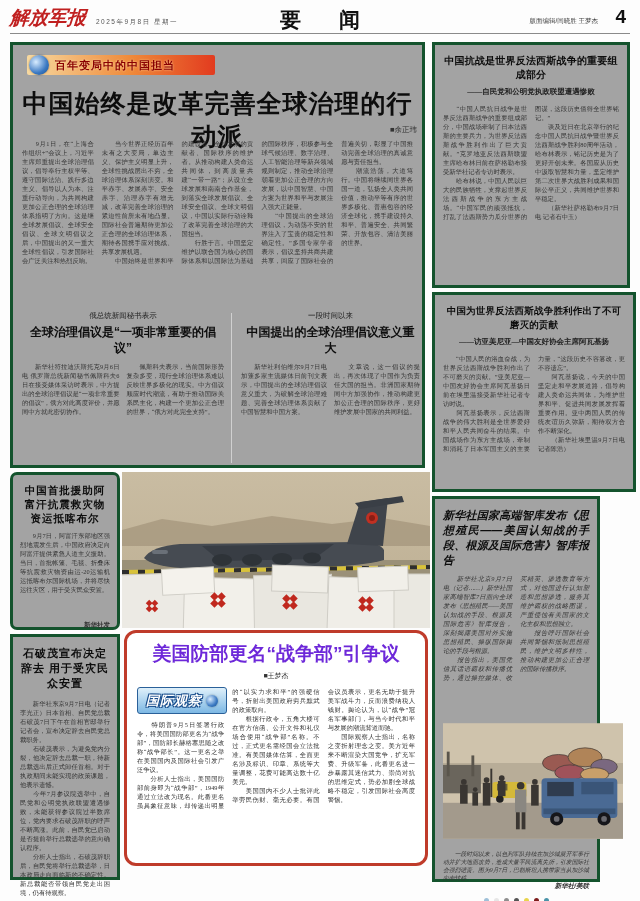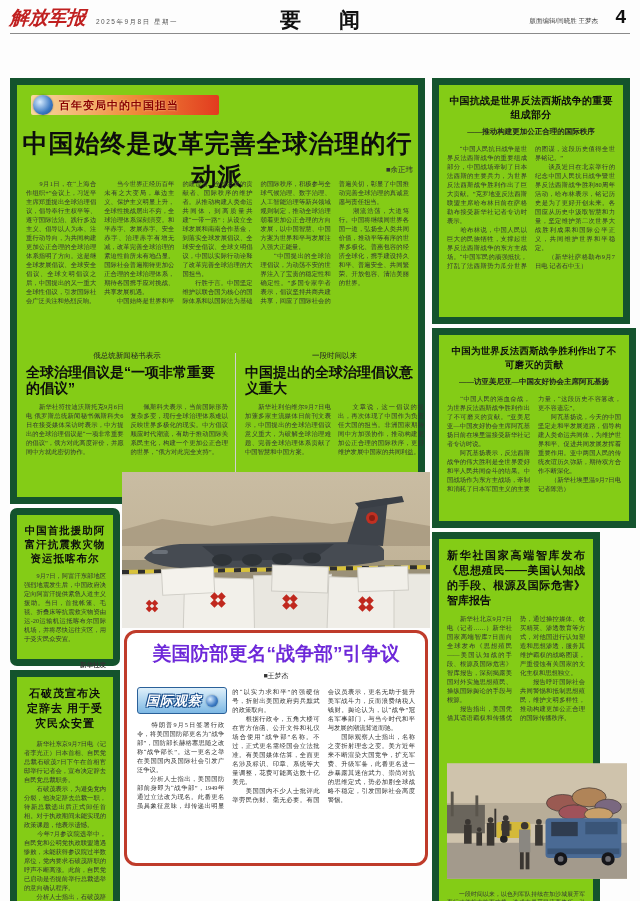--- a/index.html
+++ b/index.html
@@ -9,21 +9,21 @@
   
   .masthead{left:10px;top:5px;font-family:"Liberation Serif",serif;font-weight:bold;
             font-style:italic;font-size:19px;color:#c02020;transform:skew(-4deg);}
   .hdr-date{left:96px;top:18px;font-size:6.5px;color:#555;letter-spacing:1.5px;}
   .hdr-section{left:0;right:0;top:6px;text-align:center;font-size:21px;font-weight:bold;
                letter-spacing:16px;text-indent:16px;color:#111;}
   .hdr-editors{right:42px;top:17px;font-size:6.5px;color:#444;}
   .hdr-page{right:14px;top:6px;font-size:19px;font-weight:bold;color:#111;}
   .hdr-rule{left:10px;right:10px;top:33px;border-top:1px solid #8a8a8a;}
   
-  .box{position:absolute;background:#84cc16;border:7px solid #14532d;box-sizing:border-box;margin-top:36px;}
+  .box{position:absolute;background:#a3a3a3;border:3px solid #14532d;box-sizing:border-box;}
   .body-text{font-family:"Liberation Serif",serif;font-size:6.3px;line-height:9px;
              color:#333;text-align:justify;white-space:pre-line;}
   
   .banner{position:absolute;left:14px;top:10px;width:188px;height:20px;
           background:linear-gradient(90deg,#f7d9a0,#ef8a3a 55%,#e23b1f);
           border-radius:2px;display:flex;align-items:center;}
   .banner .label{font-size:11px;font-weight:bold;color:#8a0000;letter-spacing:1px;
                  text-shadow:0 0 2px #ffe2a8;margin-left:6px;}
   .globe{display:inline-block;border-radius:50%;
          background:radial-gradient(circle at 35% 35%,#d8ecff,#3a78c2 60%,#1a4e8c);
@@ -33,21 +33,21 @@
   .lead-headline{position:absolute;left:0;right:0;top:42px;text-align:center;
                  font-size:25px;font-weight:bold;letter-spacing:1px;color:#0d0d0d;}
   .lead-byline{position:absolute;left:0;right:5px;top:80px;text-align:right;
                font-size:7.5px;color:#333;}
   .lead-body{position:absolute;left:9px;right:9px;top:94px;height:164px;
              column-count:5;column-gap:8px;}
   .vdiv{position:absolute;left:218px;top:268px;width:1px;height:150px;background:#d0d0d0;}
   .sub{position:absolute;top:266px;}
   .sub .kicker{text-align:center;font-size:7.5px;color:#222;
                font-family:"Liberation Serif",serif;}
-  .sub .sub-headline{font-size:14px;font-weight:bold;
+  .sub .sub-headline{text-align:center;font-size:12px;font-weight:bold;
                      line-height:16px;margin-top:3px;color:#0d0d0d;}
   .sub .sub-body{margin-top:6px;column-count:2;column-gap:7px;height:100px;}
   
   .small-headline{font-size:10.5px;font-weight:bold;text-align:center;line-height:14px;
                   letter-spacing:1px;color:#0d0d0d;}
   .credit{font-size:6.5px;font-weight:bold;text-align:right;color:#333;}
   
   .redbox{position:absolute;left:124px;top:630px;width:304px;height:236px;
           background:#fff;border:3px solid #bf3b2a;border-radius:12px;
           box-sizing:border-box;padding:6px 10px;}
@@ -207,37 +207,37 @@
     <div class="body-text">　　特朗普9月5日签署行政令，将美国国防部更名为“战争部”，国防部长赫格塞思随之改称“战争部长”。这一更名之举在美国国内及国际社会引发广泛争议。
 　　分析人士指出，美国国防部前身即为“战争部”，1949年通过立法改为现名。此番更名虽具象征意味，却传递出明显的“以实力求和平”的强硬信号，折射出美国政府穷兵黩武的政策取向。
 　　根据行政令，五角大楼可在官方信函、公开文件和礼仪场合使用“战争部”名称。不过，正式更名需经国会立法批准。有美国媒体估算，全面更名涉及标识、印章、系统等大量调整，花费可能高达数十亿美元。
 　　美国国内不少人士批评此举劳民伤财、毫无必要。有国会议员表示，更名无助于提升美军战斗力，反而浪费纳税人钱财。舆论认为，以“战争”冠名军事部门，与当今时代和平与发展的潮流背道而驰。
 　　国际观察人士指出，名称之变折射理念之变。美方近年来不断渲染大国竞争，扩充军费、升级军备，此番更名进一步暴露其迷信武力、崇尚对抗的思维定式，势必加剧全球战略不稳定，引发国际社会高度警惕。</div>
   </div>
 </div>
 
 <div class="box" style="left:432px;top:42px;width:198px;height:246px;padding:9px 8px;">
   <div class="r-headline">中国抗战是世界反法西斯战争的重要组成部分</div>
-  <div class="r-subhead">——推动构建更加公正合理的国际秩序</div>
+  <div class="r-subhead">——自民党和公明党执政联盟遭遇惨败</div>
   <div class="two-col body-text" style="height:184px;">　　“中国人民抗日战争是世界反法西斯战争的重要组成部分，中国战场牵制了日本法西斯的主要兵力，为世界反法西斯战争胜利作出了巨大贡献。”克罗地亚反法西斯联盟主席哈布林日前在萨格勒布接受新华社记者专访时表示。
 　　哈布林说，中国人民以巨大的民族牺牲，支撑起世界反法西斯战争的东方主战场。“中国军民的顽强抵抗，打乱了法西斯势力瓜分世界的图谋，这段历史值得全世界铭记。”
 　　谈及近日在北京举行的纪念中国人民抗日战争暨世界反法西斯战争胜利80周年活动，哈布林表示，铭记历史是为了更好开创未来。各国应从历史中汲取智慧和力量，坚定维护第二次世界大战胜利成果和国际公平正义，共同维护世界和平稳定。
 　　（新华社萨格勒布9月7日电 记者石中玉）</div>
 </div>
 
 <div class="box" style="left:432px;top:292px;width:204px;height:200px;padding:9px 8px;">
   <div class="r-headline" style="font-size:9.5px;">中国为世界反法西斯战争胜利作出了不可磨灭的贡献</div>
   <div class="r-subhead">——访亚美尼亚—中国友好协会主席阿瓦基扬</div>
   <div class="two-col body-text" style="height:138px;">　　“中国人民的浴血奋战，为世界反法西斯战争胜利作出了不可磨灭的贡献。”亚美尼亚—中国友好协会主席阿瓦基扬日前在埃里温接受新华社记者专访时说。
 　　阿瓦基扬表示，反法西斯战争的伟大胜利是全世界爱好和平人民共同奋斗的结果。中国战场作为东方主战场，牵制和消耗了日本军国主义的主要力量，“这段历史不容篡改，更不容遗忘”。
 　　阿瓦基扬说，今天的中国坚定走和平发展道路，倡导构建人类命运共同体，为维护世界和平、促进共同发展发挥着重要作用。亚中两国人民的传统友谊历久弥新，期待双方合作不断深化。
 　　（新华社埃里温9月7日电 记者陈浩）</div>
 </div>
 
-<div class="box" style="left:432px;top:496px;width:168px;height:386px;padding:9px 8px;">
+<div class="box" style="left:432px;top:496px;width:168px;height:386px;padding:9px 8px;font-style:italic;">
   <div class="tt-headline">新华社国家高端智库发布《思想殖民——美国认知战的手段、根源及国际危害》智库报告</div>
   <div class="two-col body-text" style="margin-top:6px;height:142px;">　　新华社北京9月7日电（记者……）新华社国家高端智库7日面向全球发布《思想殖民——美国认知战的手段、根源及国际危害》智库报告，深刻揭露美国对外实施思想殖民、操纵国际舆论的手段与根源。
 　　报告指出，美国凭借其话语霸权和传播优势，通过操控媒体、收买精英、渗透教育等方式，对他国进行认知塑造和思想渗透，服务其维护霸权的战略图谋，严重侵蚀有关国家的文化主权和思想独立。
 　　报告呼吁国际社会共同警惕和抵制思想殖民，维护文明多样性，推动构建更加公正合理的国际传播秩序。</div>
 
   <figure style="margin-top:4px;">
     <svg width="180" height="122" viewBox="0 0 190 122">
       <rect width="190" height="122" fill="#cfc3ac"></rect>
       <rect y="42" width="190" height="22" fill="#b8ad98"></rect>
       <rect y="84" width="190" height="38" fill="#a39a8c"></rect>

